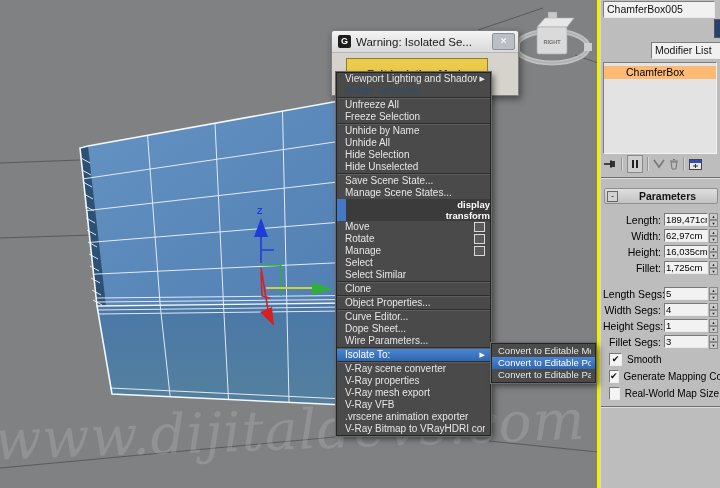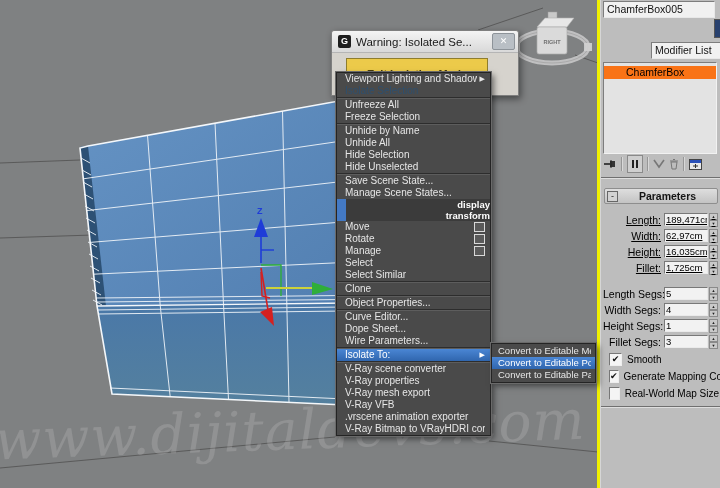--- a/index.html
+++ b/index.html
@@ -58,21 +58,21 @@
     white-space:nowrap;overflow:hidden;}
   #objName{position:absolute;left:2px;top:1px;width:104px;height:15px;}
   #swatch{position:absolute;left:113px;top:19px;width:10px;height:17px;
     border:1px solid #555;}
   #modList{position:absolute;left:2px;top:42px;width:110px;height:15px;margin-left:48px;}
   #stack{position:absolute;left:2px;top:62px;width:112px;height:90px;
     background:#e3e3e3;border:1px solid #7d7d7d;
     border-right-color:#f2f2f2;border-bottom-color:#f2f2f2;}
   .stackrow{margin-top:3px;height:13px;line-height:13px;font-size:10.5px;color:#000;
     padding-left:22px;}
-  .stackrow.sel{background:#f97316;}
+  .stackrow.sel{background:#fdba74;}
   #stackbar{position:absolute;left:2px;top:155px;width:114px;height:18px;
     display:flex;align-items:center;gap:4px;}
   .sbicon{height:16px;display:flex;align-items:center;}
   .sbdiv{width:1px;height:14px;background:#979797;border-right:1px solid #d8d8d8;}
   #panelHr{position:absolute;left:0;top:177px;width:120px;height:0;
     border-top:1px solid #6f6f6f;border-bottom:1px solid #dedede;}
   #rollHdr{position:absolute;left:3px;top:188px;width:112px;height:14px;
     background:linear-gradient(#dedede,#c3c3c3);border:1px solid #8e8e8e;border-radius:2px;
     display:flex;align-items:center;}
   #rollMinus{width:9px;height:9px;margin-left:2px;border:1px solid #666;background:#d2d2d2;
@@ -80,21 +80,21 @@
   #rollTitle{flex:1;text-align:center;font-size:10.5px;font-weight:bold;color:#151515;}
   .prow{display:flex;align-items:center;height:13px;margin-bottom:3px;}
   .plab{width:58px;text-align:right;font-size:10.5px;color:#000;padding-right:3px;white-space:nowrap;}
   .pfield{width:40px;height:11px;background:#f2f2f2;border:1px solid #787878;
     border-right-color:#eaeaea;border-bottom-color:#eaeaea;
     font-size:9.5px;line-height:11px;padding:0 1px;color:#000;
     white-space:nowrap;overflow:hidden;}
   .spin{width:9px;height:13px;margin-left:1px;display:flex;flex-direction:column;}
   .spin div{flex:1;background:#c9c9c9;border:1px solid #8a8a8a;font-size:4px;
     line-height:5px;text-align:center;color:#222;}
-  #params{position:absolute;left:2px;top:213px;width:116px;text-decoration:underline;}
+  #params{position:absolute;left:2px;top:213px;width:116px;}
   #segs{position:absolute;left:2px;top:287px;width:116px;}
   #checks{position:absolute;left:8px;top:353px;width:110px;}
   .crow{display:flex;align-items:center;height:12px;margin-bottom:5px;}
   .cbox{width:11px;height:11px;background:#f4f4f4;border:1px solid #777;
     border-right-color:#eee;border-bottom-color:#eee;font-size:9px;line-height:10px;
     text-align:center;color:#111;margin-right:5px;}
   .clab{font-size:10px;color:#000;white-space:nowrap;}
   #panelHr2{position:absolute;left:0;top:406px;width:120px;height:0;
     border-top:1px solid #6f6f6f;border-bottom:1px solid #dedede;}
 </style>

